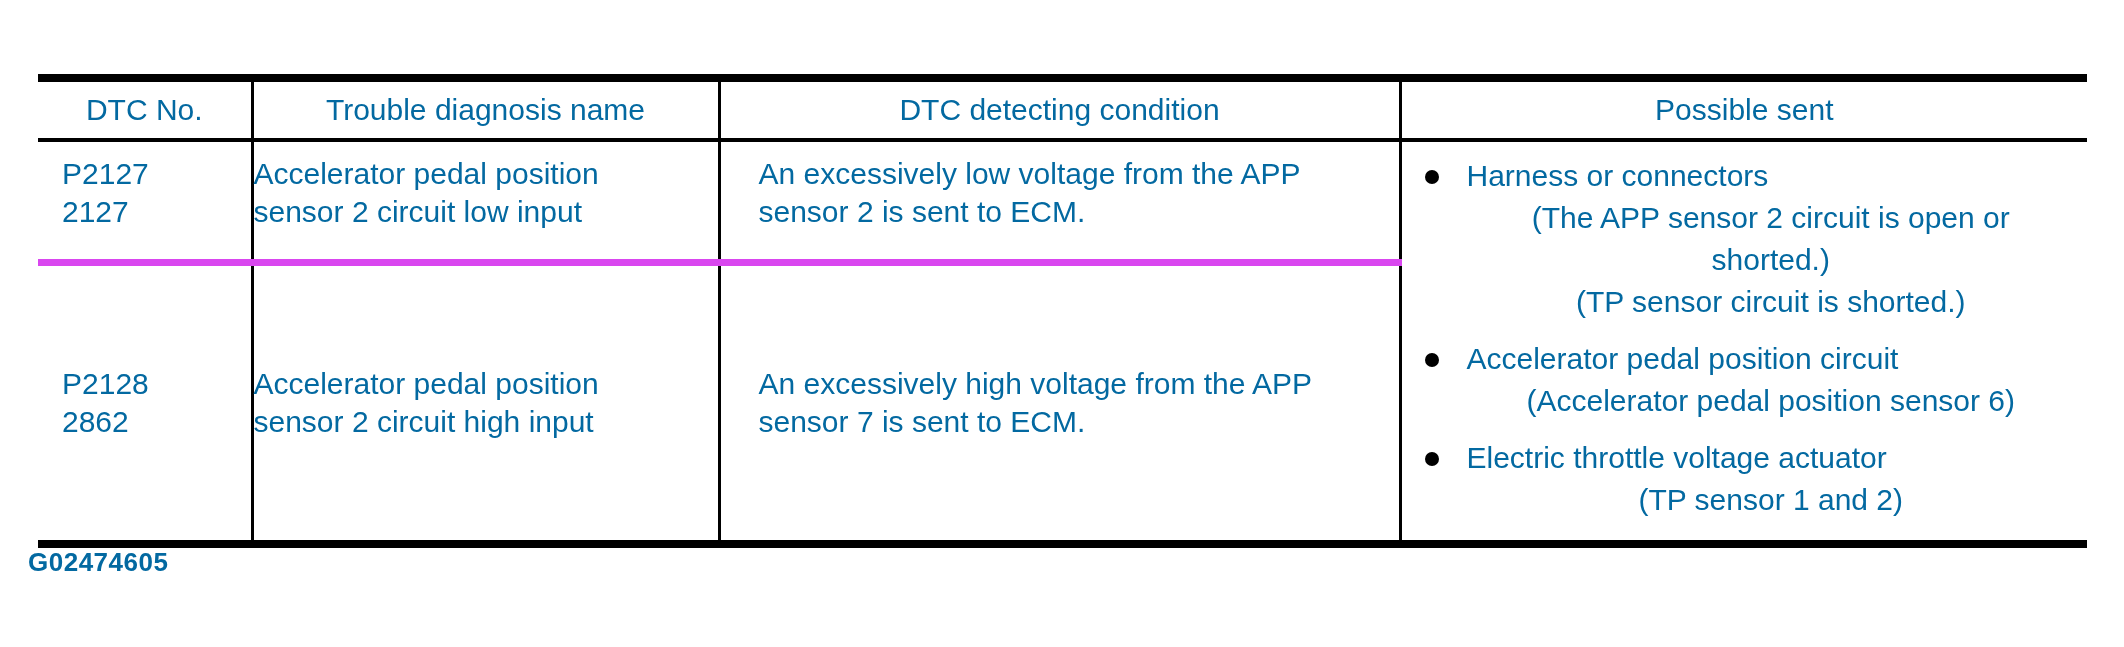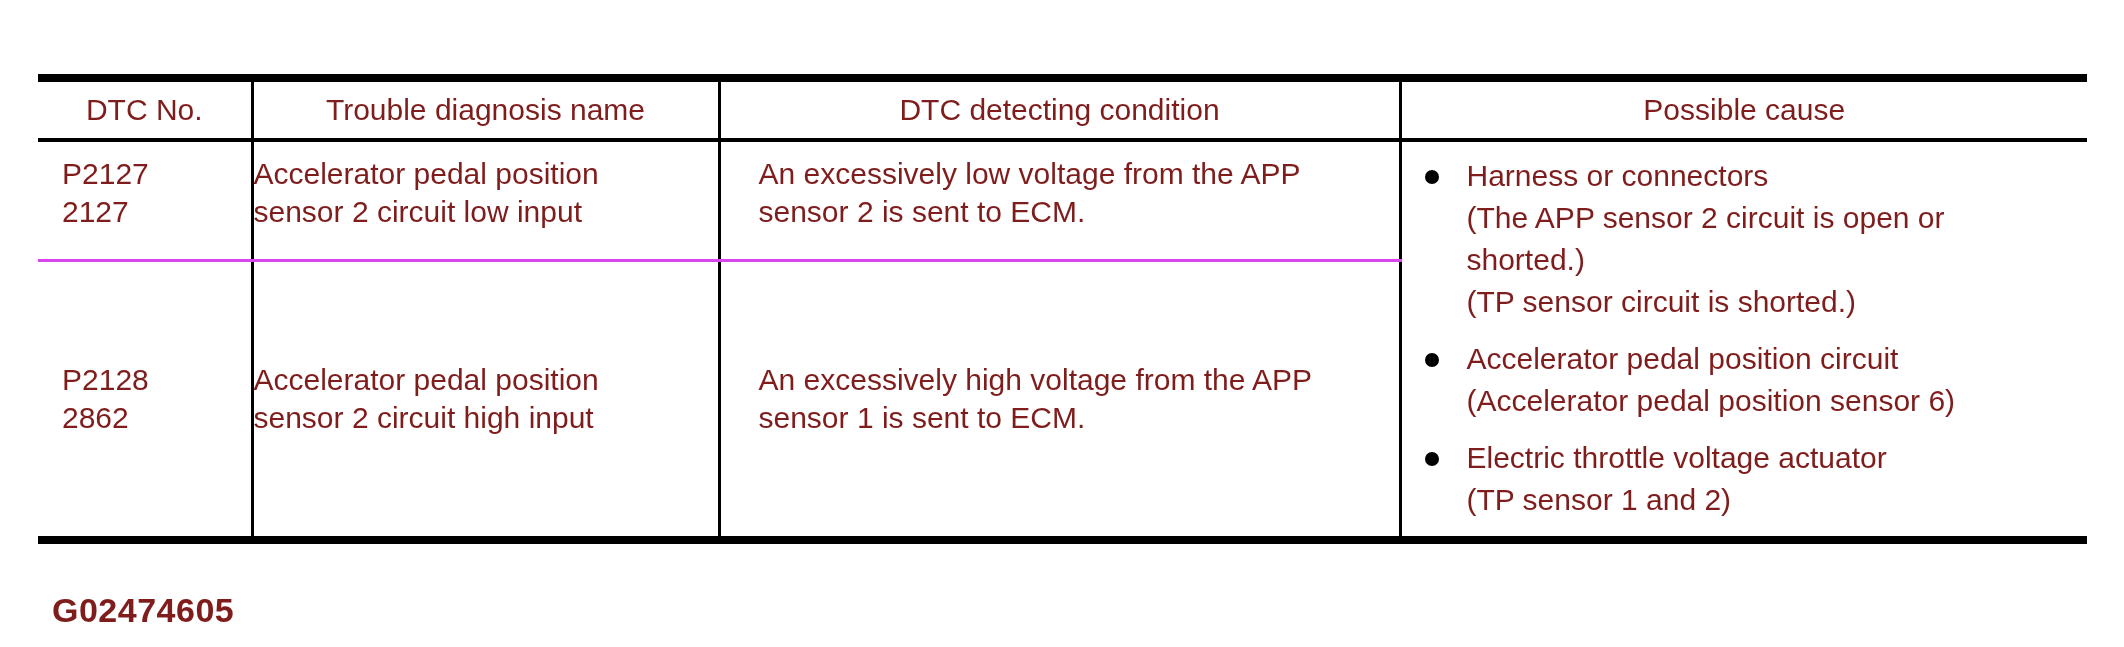--- a/index.html
+++ b/index.html
@@ -7,21 +7,21 @@
     padding: 0;
     background: #ffffff;
   }
   .page {
     position: relative;
     width: 2124px;
     height: 647px;
     background: #ffffff;
     overflow: hidden;
     font-family: "Liberation Sans", sans-serif;
-    color: #7f1d1d;
+    color: #0369a1;
   }
   table.dtc-table {
     position: absolute;
     left: 38px;
     top: 74px;
     width: 2049px;
     border-collapse: collapse;
     table-layout: fixed;
     border-top: 8px solid #000;
     border-bottom: 8px solid #000;
@@ -48,21 +48,21 @@
   .dtc-table td {
     padding: 0;
     white-space: pre-line;
   }
   tr.row-1 td {
     height: 104px;
     vertical-align: top;
     padding-top: 13px;
   }
   tr.row-1 td.body-cell {
-    border-bottom: 3px solid #d946ef;
+    border-bottom: 7px solid #d946ef;
   }
   tr.row-2 td {
     height: 274px;
     vertical-align: middle;
   }
   td.pad-1 { padding-left: 24px; }
   td.pad-2 { }
   td.pad-3 { padding-left: 38px; }
 
   td.cause-cell {
@@ -80,49 +80,49 @@
     position: absolute;
     left: 3px;
     top: 15px;
     width: 14px;
     height: 14px;
     border-radius: 50%;
     background: #000;
   }
   .cause-details {
     white-space: pre-line;
+    text-align: center;
   }
   .figure-label {
     position: absolute;
-    left: 52px;
+    left: 28px;
     top: 547px;
-    font-size: 34px;
+    font-size: 26px;
     font-weight: 700;
     letter-spacing: 0.5px;
-    margin-top: 44px;
   }
 </style>
 </head>
 <body>
 
 <div class="page">
 
   <table class="dtc-table">
     <colgroup>
       <col class="c1">
         <col class="c2">
         <col class="c3">
         <col class="c4">
     </colgroup>
     <thead>
       <tr>
         <th class="divided">DTC No.</th>
         <th class="divided">Trouble diagnosis name</th>
         <th class="divided">DTC detecting condition</th>
-        <th>Possible cause</th>
+        <th>Possible sent</th>
       </tr>
     </thead>
     <tbody>
       <tr class="row-1">
         <td class="body-cell divided pad-1">P2127
 2127</td>
         <td class="body-cell divided pad-2">Accelerator pedal position
 sensor 2 circuit low input</td>
         <td class="body-cell divided pad-3">An excessively low voltage from the APP
 sensor 2 is sent to ECM.</td>
@@ -145,20 +145,20 @@
             <div class="cause-details">(TP sensor 1 and 2)</div>
           </div>
         </td>
       </tr>
       <tr class="row-2">
         <td class="divided pad-1">P2128
 2862</td>
         <td class="divided pad-2">Accelerator pedal position
 sensor 2 circuit high input</td>
         <td class="divided pad-3">An excessively high voltage from the APP
-sensor 1 is sent to ECM.</td>
+sensor 7 is sent to ECM.</td>
       </tr>
     </tbody>
   </table>
 
   <div class="figure-label">G02474605</div>
 
 </div>
 
 </body></html>

